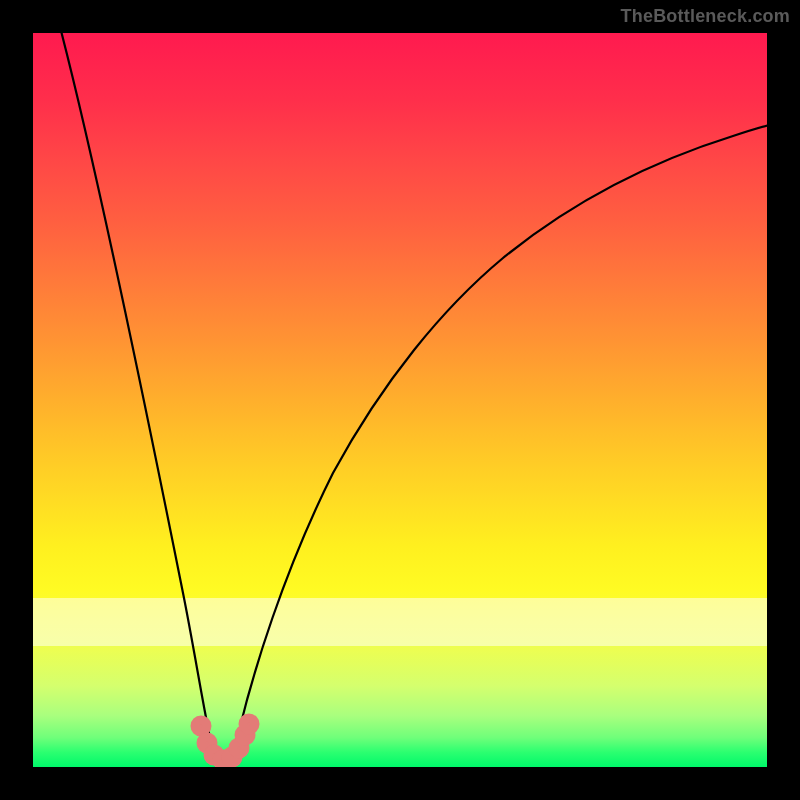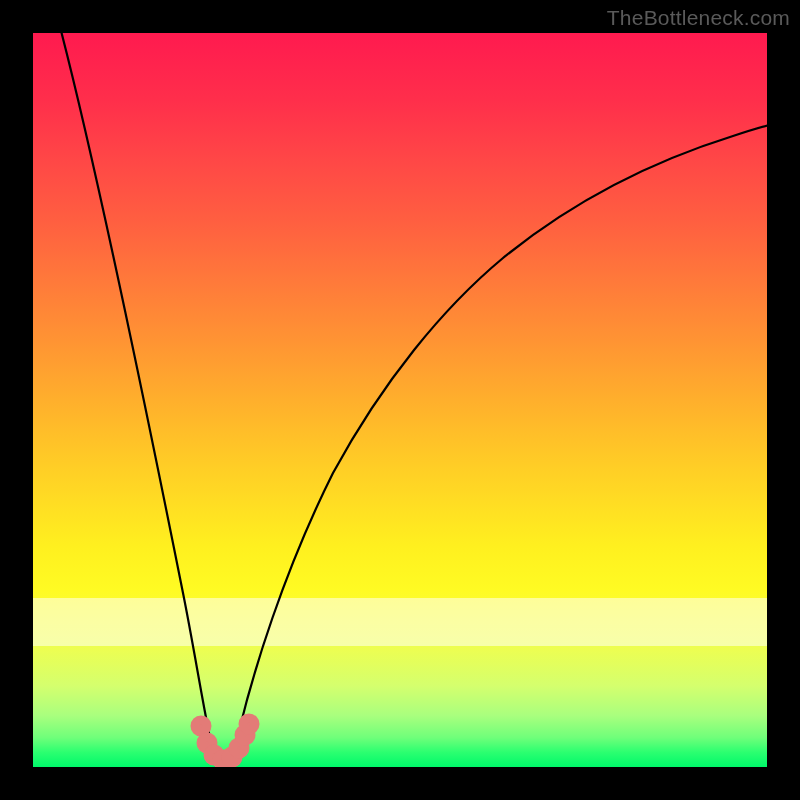--- a/index.html
+++ b/index.html
@@ -50,23 +50,23 @@
   .stripe {
     position: absolute;
     left: 0;
     width: 100%;
   }
   .watermark {
     position: absolute;
     top: 6px;
     right: 10px;
     color: #5a5a5a;
-    font-size: 21px;
+    font-size: 18px;
     letter-spacing: 0.2px;
-    font-weight: 400;
+    font-weight: 700;
   }
   svg.curve {
     position: absolute;
     left: 0;
     top: 0;
     width: 734px;
     height: 734px;
   }
 </style>
 </head>

